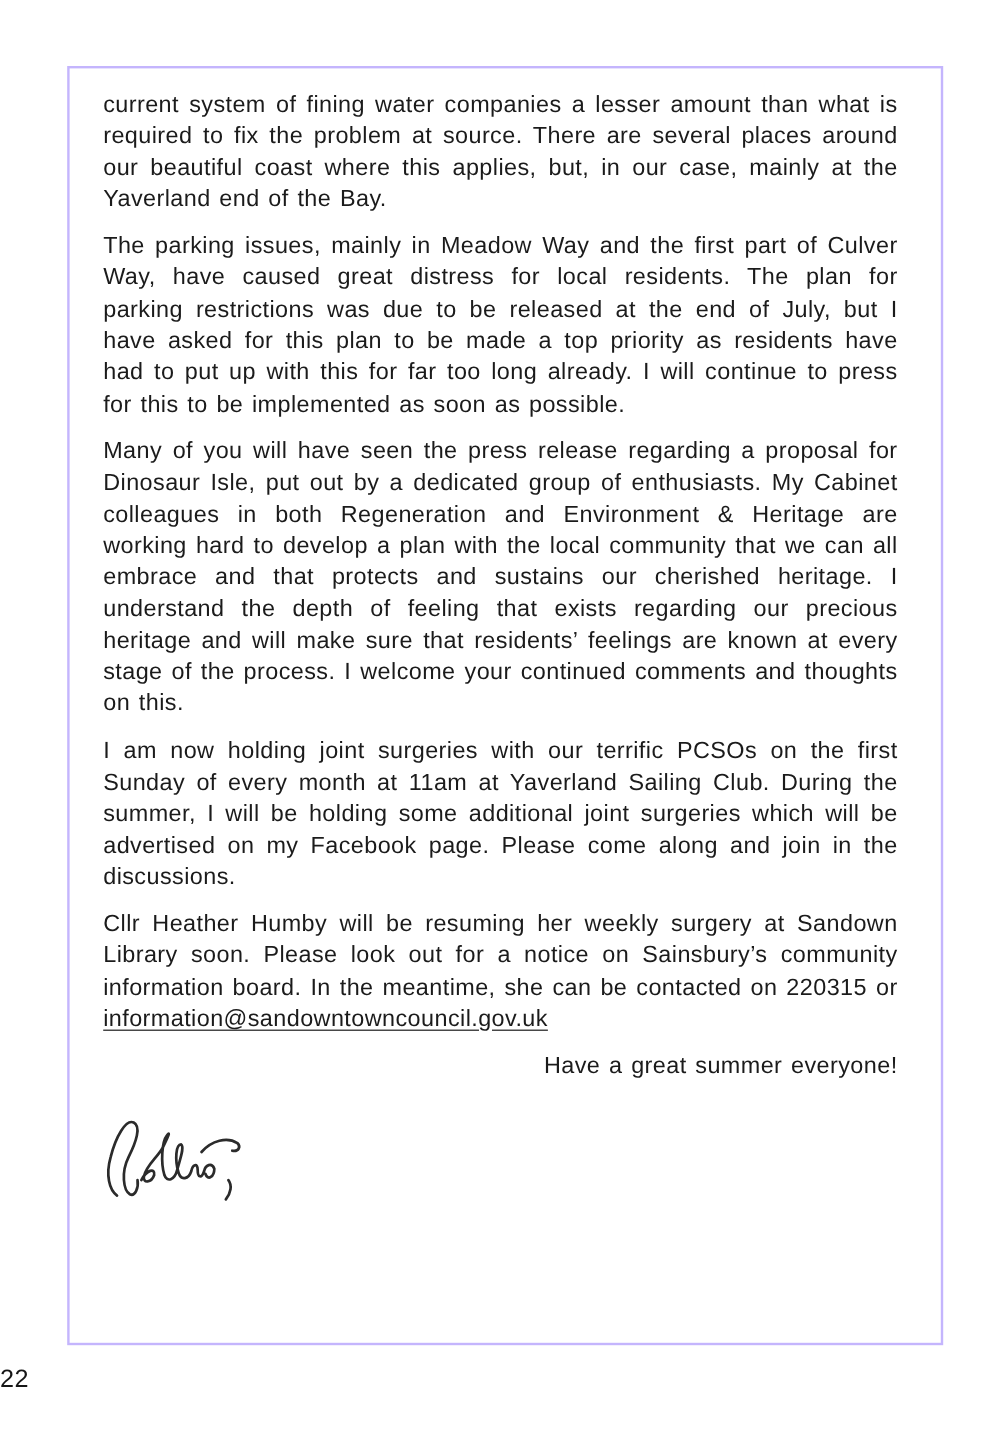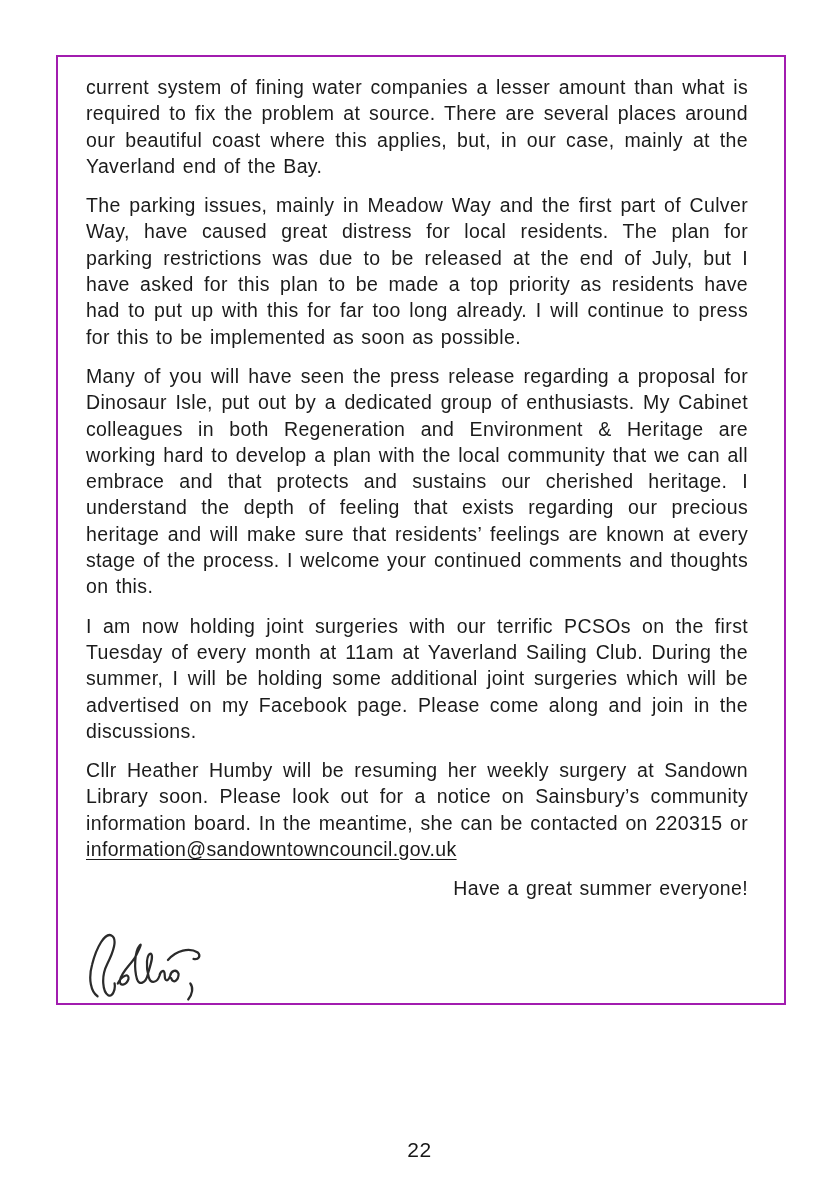--- a/index.html
+++ b/index.html
@@ -14,23 +14,23 @@
     background: #ffffff;
     overflow: hidden;
     font-family: "Liberation Sans", sans-serif;
     color: #1b1b1b;
   }
   .content-box {
     position: absolute;
     left: 56px;
     top: 55px;
     width: 730px;
-    height: 950px;
+    height: 1066px;
     box-sizing: border-box;
-    border: 2px solid #a21caf;
+    border: 2px solid #c4b5fd;
     padding: 17px 36px 0 28px;
     overflow: hidden;
   }
   .para {
     margin: 0 0 13px 0;
     font-size: 19.5px;
     line-height: 26.3px;
     letter-spacing: 0.35px;
     word-spacing: 1.5px;
     text-align: justify;
@@ -60,40 +60,40 @@
     stroke: #2b2b2b;
     stroke-width: 2.1;
     stroke-linecap: round;
     stroke-linejoin: round;
   }
   .page-number {
     position: absolute;
     left: 0;
     top: 1138px;
     width: 839px;
-    text-align: center;
+    text-align: left;
     font-size: 21px;
     letter-spacing: 0.5px;
     color: #161616;
   }
 </style>
 </head>
 <body>
 
 <div class="page">
 
   <div class="content-box">
 
     <p class="para">current system of fining water companies a lesser amount than what is required to fix the problem at source. There are several places around our beautiful coast where this applies, but, in our case, mainly at the Yaverland end of the Bay.</p>
 
     <p class="para">The parking issues, mainly in Meadow Way and the first part of Culver Way, have caused great distress for local residents. The plan for parking restrictions was due to be released at the end of July, but I have asked for this plan to be made a top priority as residents have had to put up with this for far too long already. I will continue to press for this to be implemented as soon as possible.</p>
 
     <p class="para">Many of you will have seen the press release regarding a proposal for Dinosaur Isle, put out by a dedicated group of enthusiasts. My Cabinet colleagues in both Regeneration and Environment &amp; Heritage are working hard to develop a plan with the local community that we can all embrace and that protects and sustains our cherished heritage. I understand the depth of feeling that exists regarding our precious heritage and will make sure that residents’ feelings are known at every stage of the process. I welcome your continued comments and thoughts on this.</p>
 
-    <p class="para">I am now holding joint surgeries with our terrific PCSOs on the first Tuesday of every month at 11am at Yaverland Sailing Club. During the summer, I will be holding some additional joint surgeries which will be advertised on my Facebook page. Please come along and join in the discussions.</p>
+    <p class="para">I am now holding joint surgeries with our terrific PCSOs on the first Sunday of every month at 11am at Yaverland Sailing Club. During the summer, I will be holding some additional joint surgeries which will be advertised on my Facebook page. Please come along and join in the discussions.</p>
 
     <p class="para"><span>Cllr Heather Humby will be resuming her weekly surgery at Sandown Library soon. Please look out for a notice on Sainsbury’s community information board. In the meantime, she can be contacted on 220315 or </span><span class="email-link">information@sandowntowncouncil.gov.uk</span></p>
 
     <p class="para closing">Have a great summer everyone!</p>
 
     <div class="signature-block" role="img" aria-label="Debbie">
       <svg viewBox="0 0 120 75" xmlns="http://www.w3.org/2000/svg">
         <path class="sig-stroke" d="M8,64 C2,60 -1,48 3,34 C7,18 15,4 21,7 C27,10 23,22 17,34 C11,46 13,60 18,63 C22,65 25,58 24,52"></path>
         <path class="sig-stroke" d="M27,52 C31,44 38,42 37,48 C35,54 28,55 29,49 C31,40 40,34 44,26 C48,18 50,13 47,17 C43,22 42,38 45,48 C47,54 53,52 55,44 C57,36 61,26 58,24 C54,24 53,36 56,46 C58,53 64,51 66,45 C67,40 71,38 71,44 C71,50 74,51 76,45 C77,40 82,38 84,43 C84,49 79,53 77,47"></path>
         <path class="sig-stroke" d="M74,30 C82,21 94,18 102,23 C105,26 103,30 98,29"></path>

